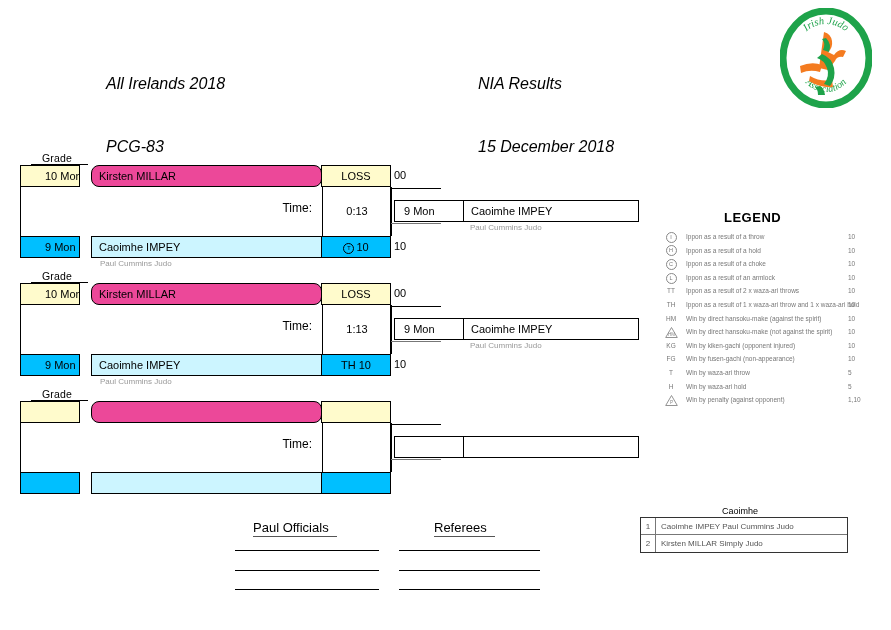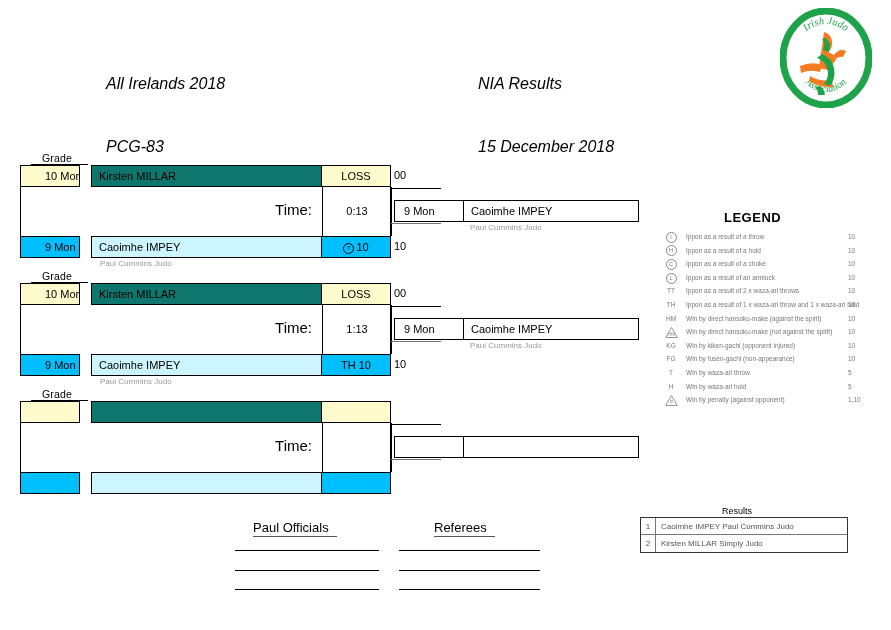--- a/index.html
+++ b/index.html
@@ -36,32 +36,32 @@
     position:absolute;box-sizing:border-box;border:1px solid #000;
     font-size:11px;line-height:20px;height:22px;overflow:hidden;white-space:nowrap;
   }
   .c-grade{left:20px;width:60px;text-align:left;padding-left:24px;}
   .c-name {left:91px;width:231px;text-align:left;padding-left:7px;}
   .c-score{left:321px;width:70px;text-align:center;}
 
   .blue  {background:#00BFFF;}
   .bluelt{background:#CCF5FF;}
   .cream {background:#FFFBCC;}
-  .white {background:#0f766e;}
+  .white {background:#ec4899;border-radius:8px;}
 
   .club{
     position:absolute;font-size:8px;color:#999;white-space:nowrap;left:100px;
   }
 
   .timebox{
     position:absolute;box-sizing:border-box;border:1px solid #000;border-top:none;border-bottom:none;
     left:20px;width:371px;height:49px;background:#fff;
   }
   .timebox .tl{
-    position:absolute;right:78px;top:14px;font-size:15px;color:#000;
+    position:absolute;right:78px;top:14px;font-size:12px;color:#000;
   }
   .timebox .tv{
     position:absolute;left:301px;width:70px;top:0;height:49px;
     border-left:1px solid #000;border-right:1px solid #000;box-sizing:border-box;
     font-size:11px;text-align:center;line-height:49px;
   }
 
   .sidepts{position:absolute;font-size:11px;left:394px;}
 
   
@@ -278,21 +278,21 @@
 <div class="abs sig-h" style="left:253px;top:520px;">Paul Officials</div>
 <div class="abs sig-line" style="left:235px;top:550px;width:144px;"></div>
 <div class="abs sig-line" style="left:235px;top:570px;width:144px;"></div>
 <div class="abs sig-line" style="left:235px;top:589px;width:144px;"></div>
 
 <div class="abs sig-h" style="left:434px;top:520px;">Referees</div>
 <div class="abs sig-line" style="left:399px;top:550px;width:141px;"></div>
 <div class="abs sig-line" style="left:399px;top:570px;width:141px;"></div>
 <div class="abs sig-line" style="left:399px;top:589px;width:141px;"></div>
 
-<div class="abs" id="results-title">Results</div>
+<div class="abs" id="results-title">Caoimhe</div>
 <div class="abs" id="results-tbl">
     <div class="res-row">
       <div class="res-rank">1</div>
       <div class="res-name">Caoimhe IMPEY Paul Cummins Judo</div>
     </div>
     <div class="res-row">
       <div class="res-rank">2</div>
       <div class="res-name">Kirsten MILLAR Simply Judo</div>
     </div>
   </div>

